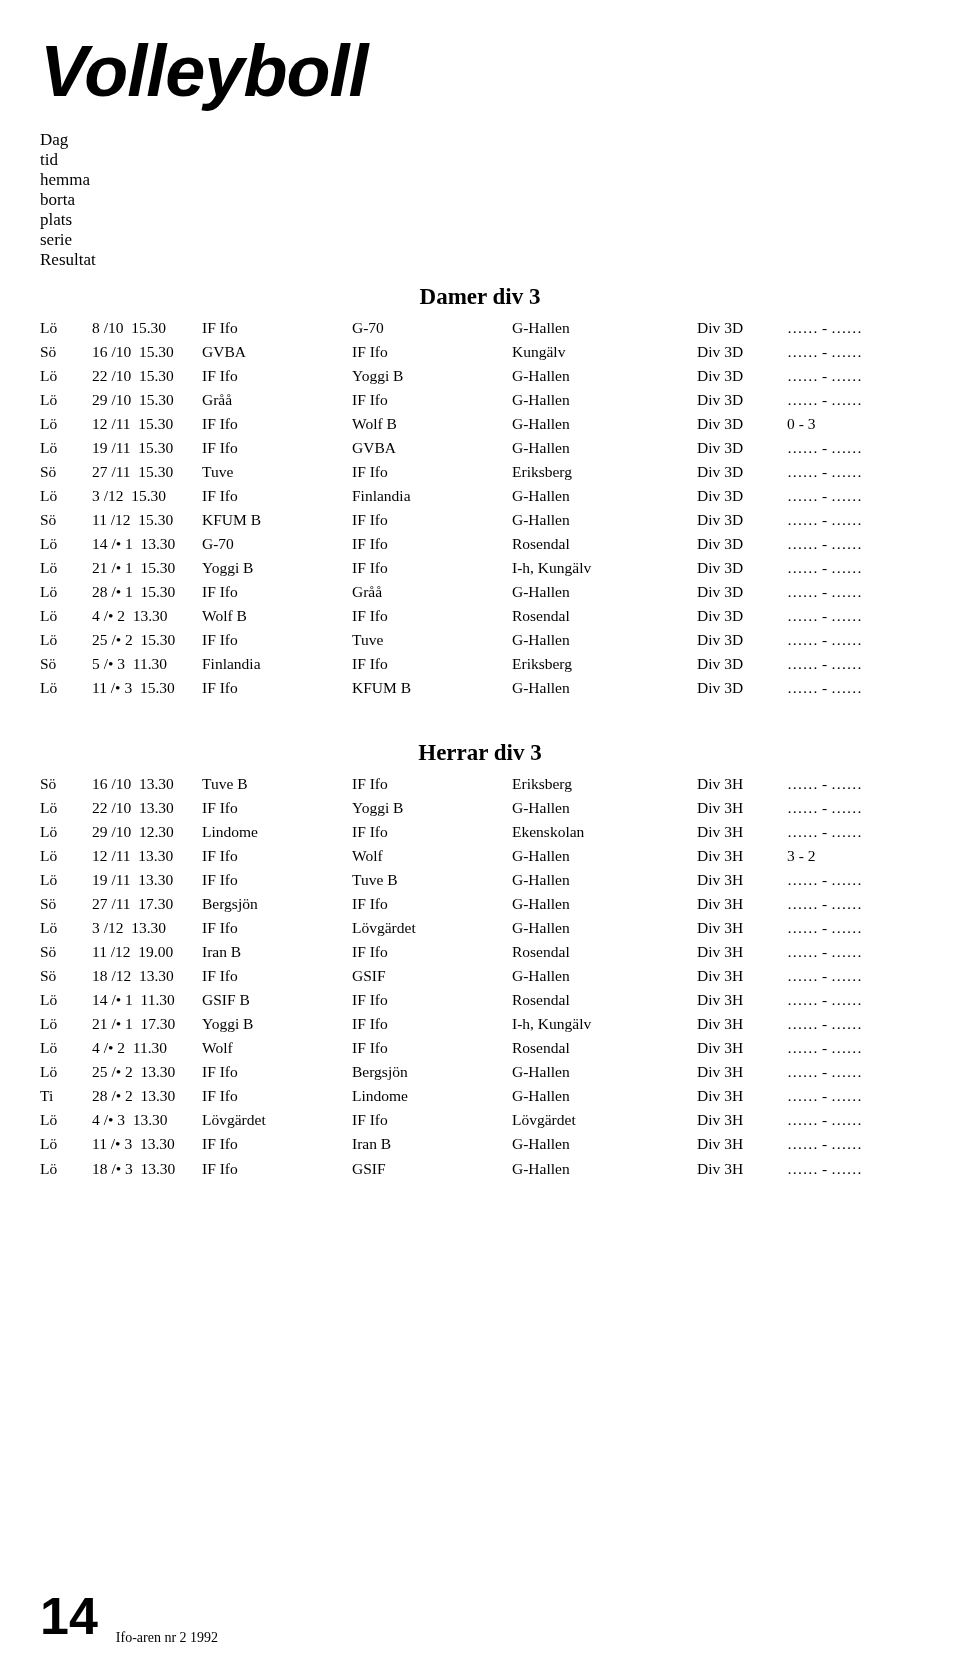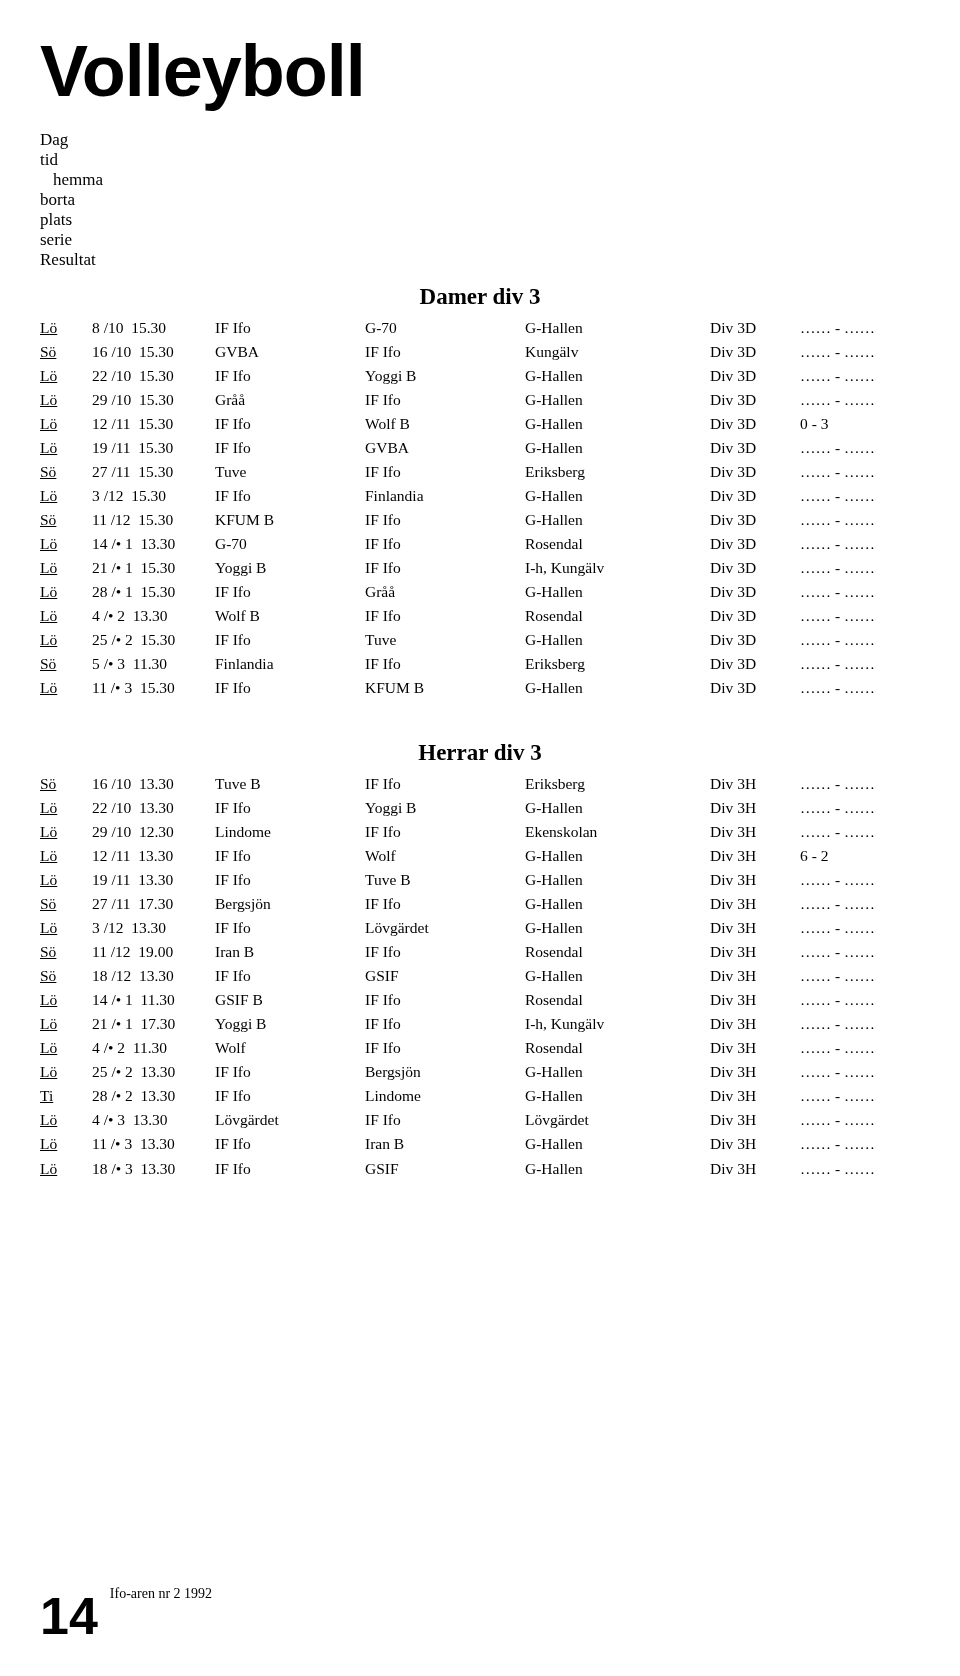--- a/index.html
+++ b/index.html
@@ -8,63 +8,64 @@
       font-family: 'Times New Roman', Times, serif;
       color: #000;
       width: 960px;
       min-height: 1676px;
       padding: 30px 40px 40px 40px;
       position: relative;
     }
     h1.title {
       font-size: 72px;
       font-weight: 900;
+      font-style: italic;
       font-family: Arial, sans-serif;
       margin-bottom: 18px;
       letter-spacing: -1px;
     }
     .header-row {
       display: flex;
       font-size: 17px;
       font-weight: normal;
       margin-bottom: 2px;
       padding: 0 0 4px 0;
       flex-direction: column;
     }
     .col-dag   { width: 52px; }
     .col-tid   { width: 110px; }
-    .col-hemma { width: 150px; margin-left: 13px; }
+    .col-hemma { width: 150px; }
     .col-borta { width: 160px; }
     .col-plats { width: 185px; }
     .col-serie { width: 90px; }
     .col-res   { width: 120px; }
 
     .section-title {
       text-align: center;
       font-size: 23px;
       font-weight: bold;
       margin: 10px 0 6px 0;
     }
     .schedule-row {
       display: flex;
       font-size: 15.5px;
       line-height: 1.55;
       align-items: baseline;
     }
-    .schedule-row .col-dag { font-weight: normal; text-decoration: underline; }
+    .schedule-row .col-dag { font-weight: normal; }
     .result-score {
       white-space: nowrap;
     }
     .footer {
       position: absolute;
       bottom: 30px;
       left: 40px;
       display: flex;
-      align-items: flex-start;
-      gap: 12px;
+      align-items: flex-end;
+      gap: 18px;
     }
     .footer-num {
       font-size: 52px;
       font-weight: 900;
       font-family: Arial, sans-serif;
     }
     .footer-text {
       font-size: 14px;
     }
     .divider-space {
@@ -267,21 +268,21 @@
       <div class="col-serie">Div 3H</div>
       <div class="col-res result-score">…… - ……</div>
     </div>
     <div class="schedule-row">
       <div class="col-dag">Lö</div>
       <div class="col-tid">12 /11&nbsp;&nbsp;13.30</div>
       <div class="col-hemma">IF Ifo</div>
       <div class="col-borta">Wolf</div>
       <div class="col-plats">G-Hallen</div>
       <div class="col-serie">Div 3H</div>
-      <div class="col-res result-score">6  -  2</div>
+      <div class="col-res result-score">3  -  2</div>
     </div>
     <div class="schedule-row">
       <div class="col-dag">Lö</div>
       <div class="col-tid">19 /11&nbsp;&nbsp;13.30</div>
       <div class="col-hemma">IF Ifo</div>
       <div class="col-borta">Tuve B</div>
       <div class="col-plats">G-Hallen</div>
       <div class="col-serie">Div 3H</div>
       <div class="col-res result-score">…… - ……</div>
     </div>

